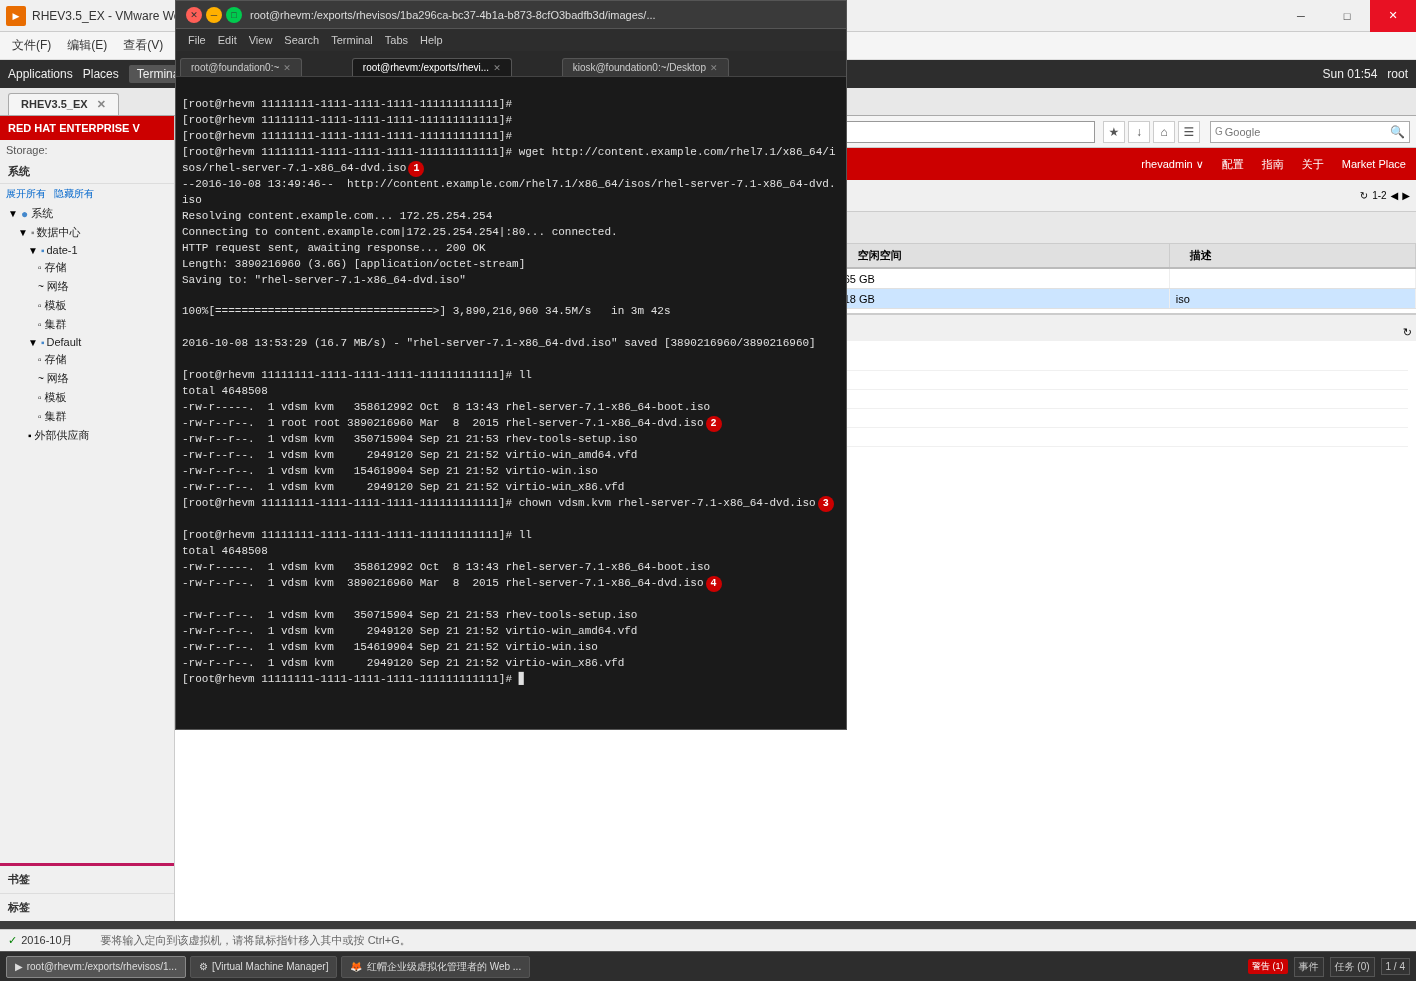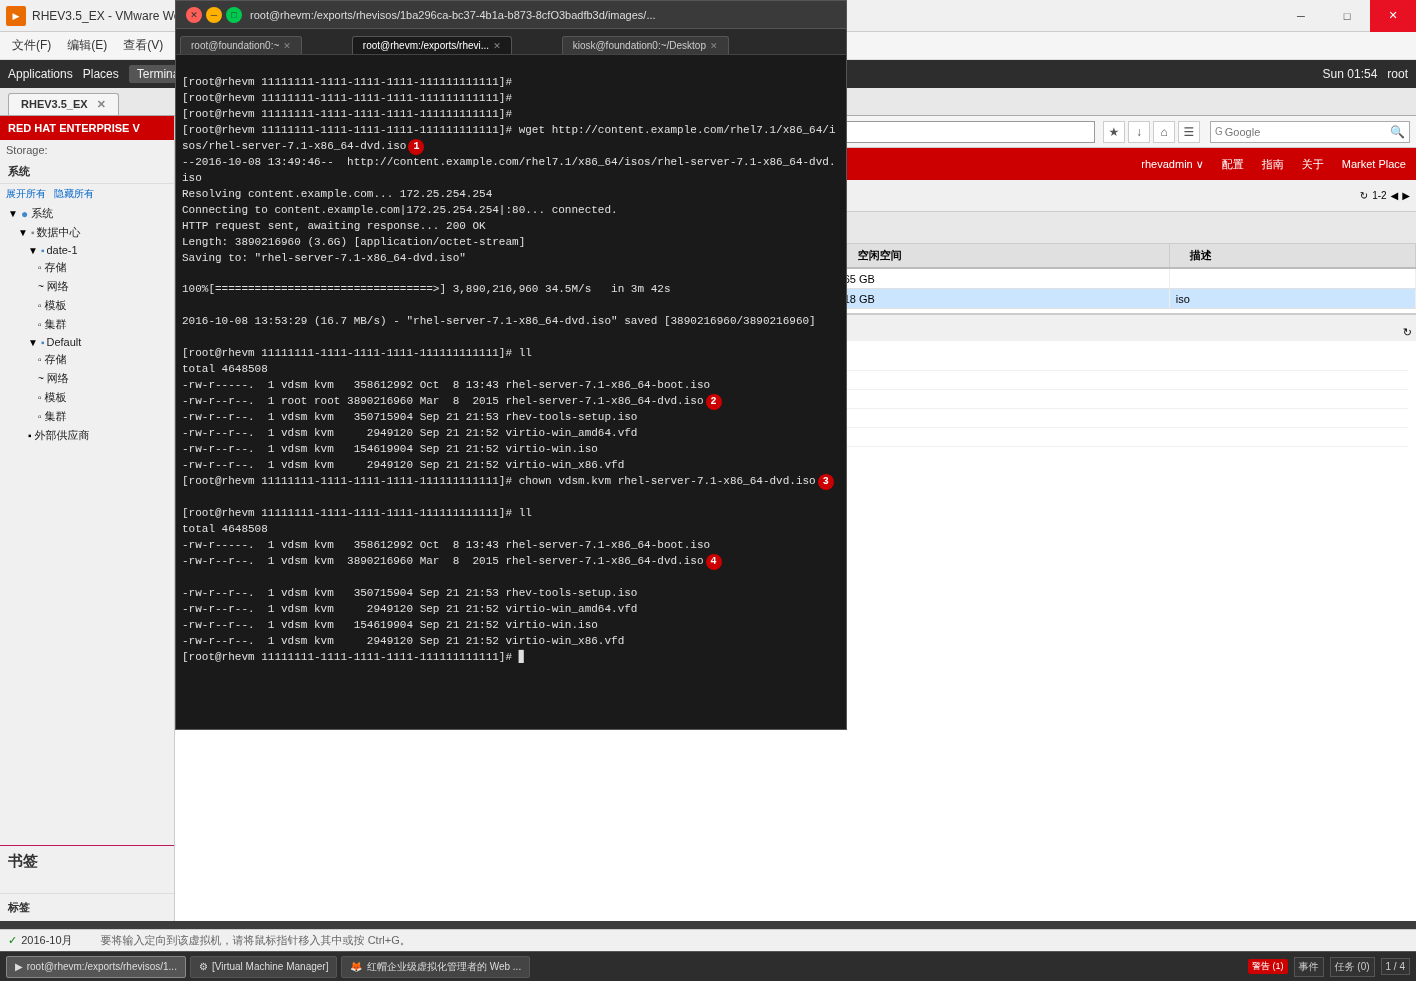--- a/index.html
+++ b/index.html
@@ -266,22 +266,22 @@
     <div class="tree-item">
       <span class="indent4 tree-icon">▫</span>
       <span class="tree-label">集群</span>
     </div>
     <div class="tree-item">
       <span class="indent3 tree-icon">▪</span>
       <span class="tree-label">外部供应商</span>
     </div>
 
     <div style="flex:1;"></div>
-    <div style="padding:6px 8px;font-size:15px;font-weight:bold;color:#333;border-top:1px solid #be185d;">书签</div>
-    <div style="padding:6px 8px;font-size:11px;font-weight:bold;color:#333;border-top:1px solid #ddd;margin-top:16px;">标签</div>
+    <div style="padding:6px 8px;font-size:11px;font-weight:bold;color:#333;border-top:3px solid #be185d;">书签</div>
+    <div style="padding:6px 8px;font-size:11px;font-weight:bold;color:#333;border-top:1px solid #ddd;">标签</div>
   </div>
 
   <div id="content-area">
 
     <div id="browser-nav">
       <div class="nav-btn">◀</div>
       <div class="nav-btn">▶</div>
       <div class="nav-btn">↻</div>
       <input class="url-bar" value="https://rhevm.pod" readonly="" style="">
       <div style="display:flex;align-items:center;gap:3px;margin-left:4px;">
@@ -403,20 +403,29 @@
   </div>
 </div>
 
 <div id="terminal-window">
   <div id="terminal-titlebar">
     <div class="term-btn close">✕</div>
     <div class="term-btn min">─</div>
     <div class="term-btn max">□</div>
     <span class="term-title" style="margin-left:8px;">root@rhevm:/exports/rhevisos/1ba296ca-bc37-4b1a-b873-8cfO3badfb3d/images/...</span>
   </div>
+  <div id="terminal-menubar">
+    <span class="tm-item">File</span>
+    <span class="tm-item">Edit</span>
+    <span class="tm-item">View</span>
+    <span class="tm-item">Search</span>
+    <span class="tm-item">Terminal</span>
+    <span class="tm-item">Tabs</span>
+    <span class="tm-item">Help</span>
+  </div>
   <div id="terminal-tabbar">
     <div class="term-tab">
       <span>root@foundation0:~</span>
       <span class="tab-x">✕</span>
     </div>
     <div class="term-tab active">
       <span>root@rhevm:/exports/rhevi...</span>
       <span class="tab-x">✕</span>
     </div>
     <div class="term-tab">

